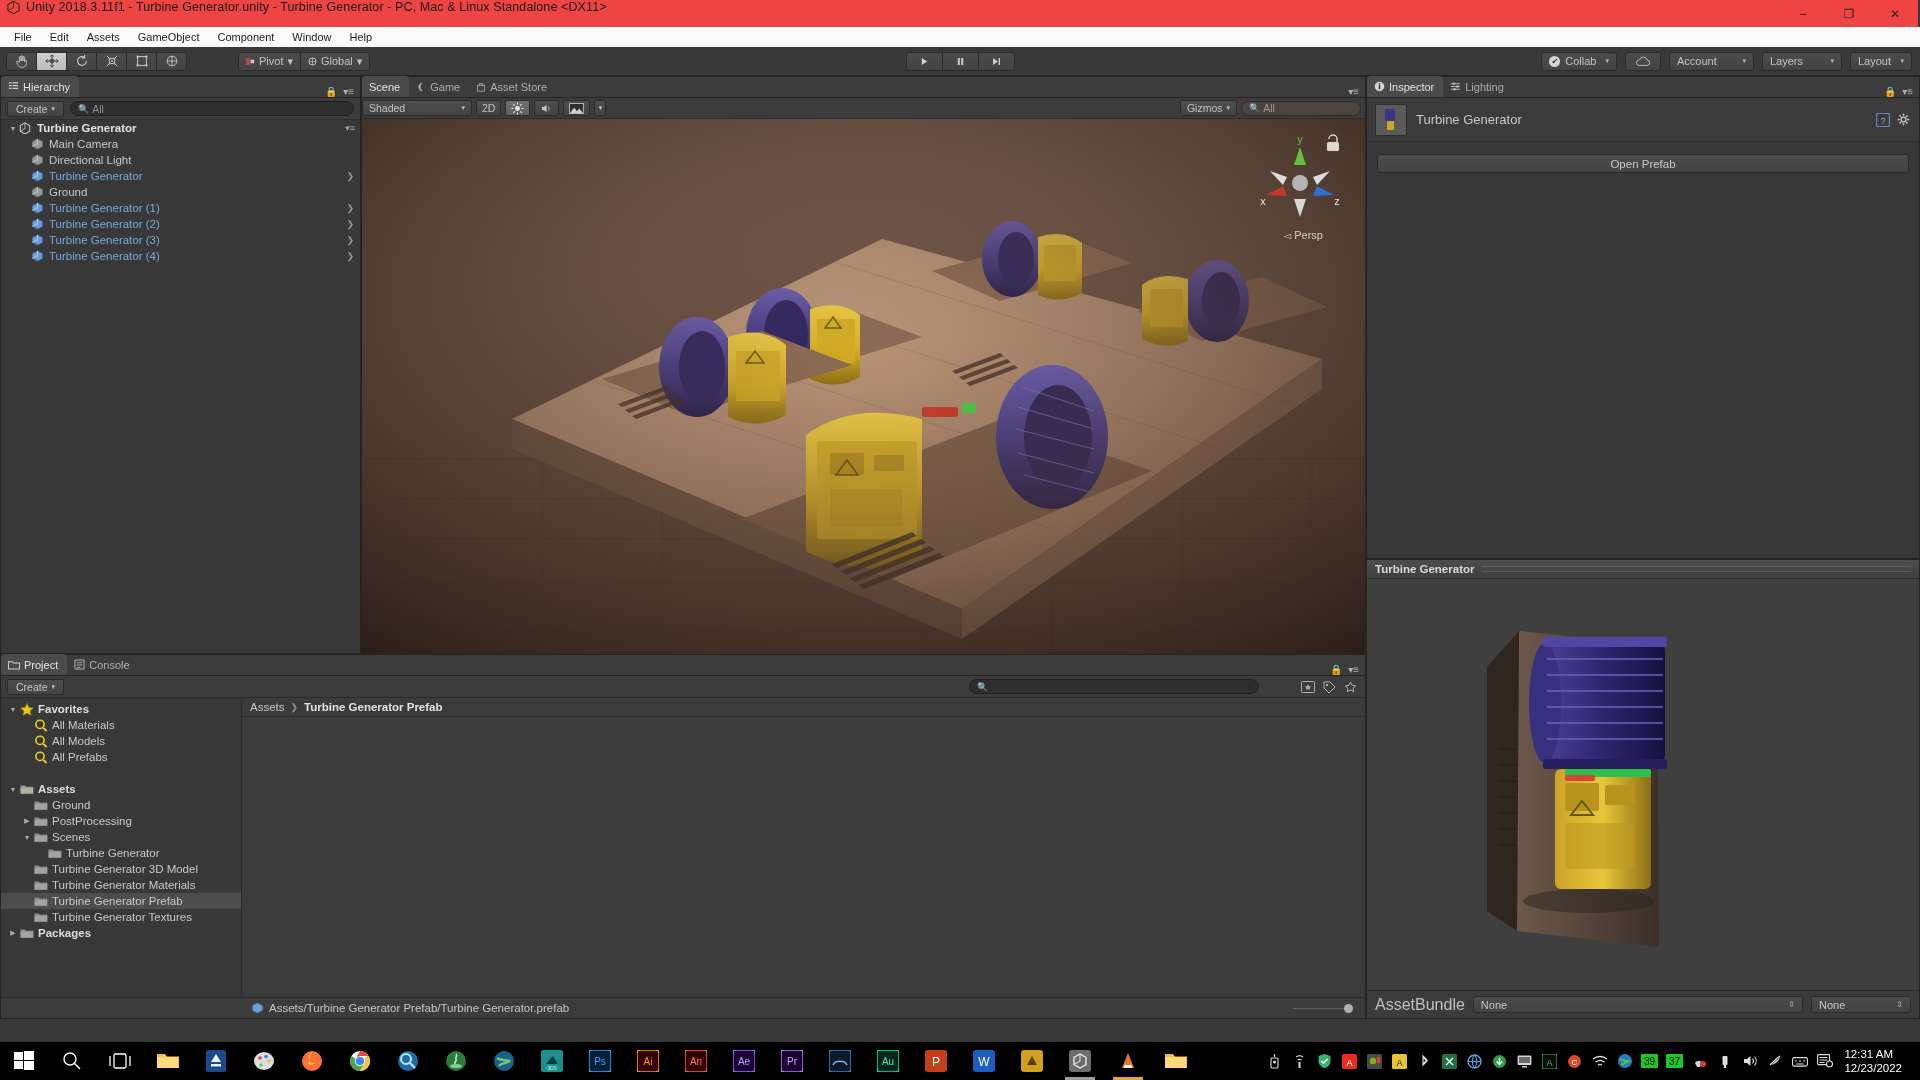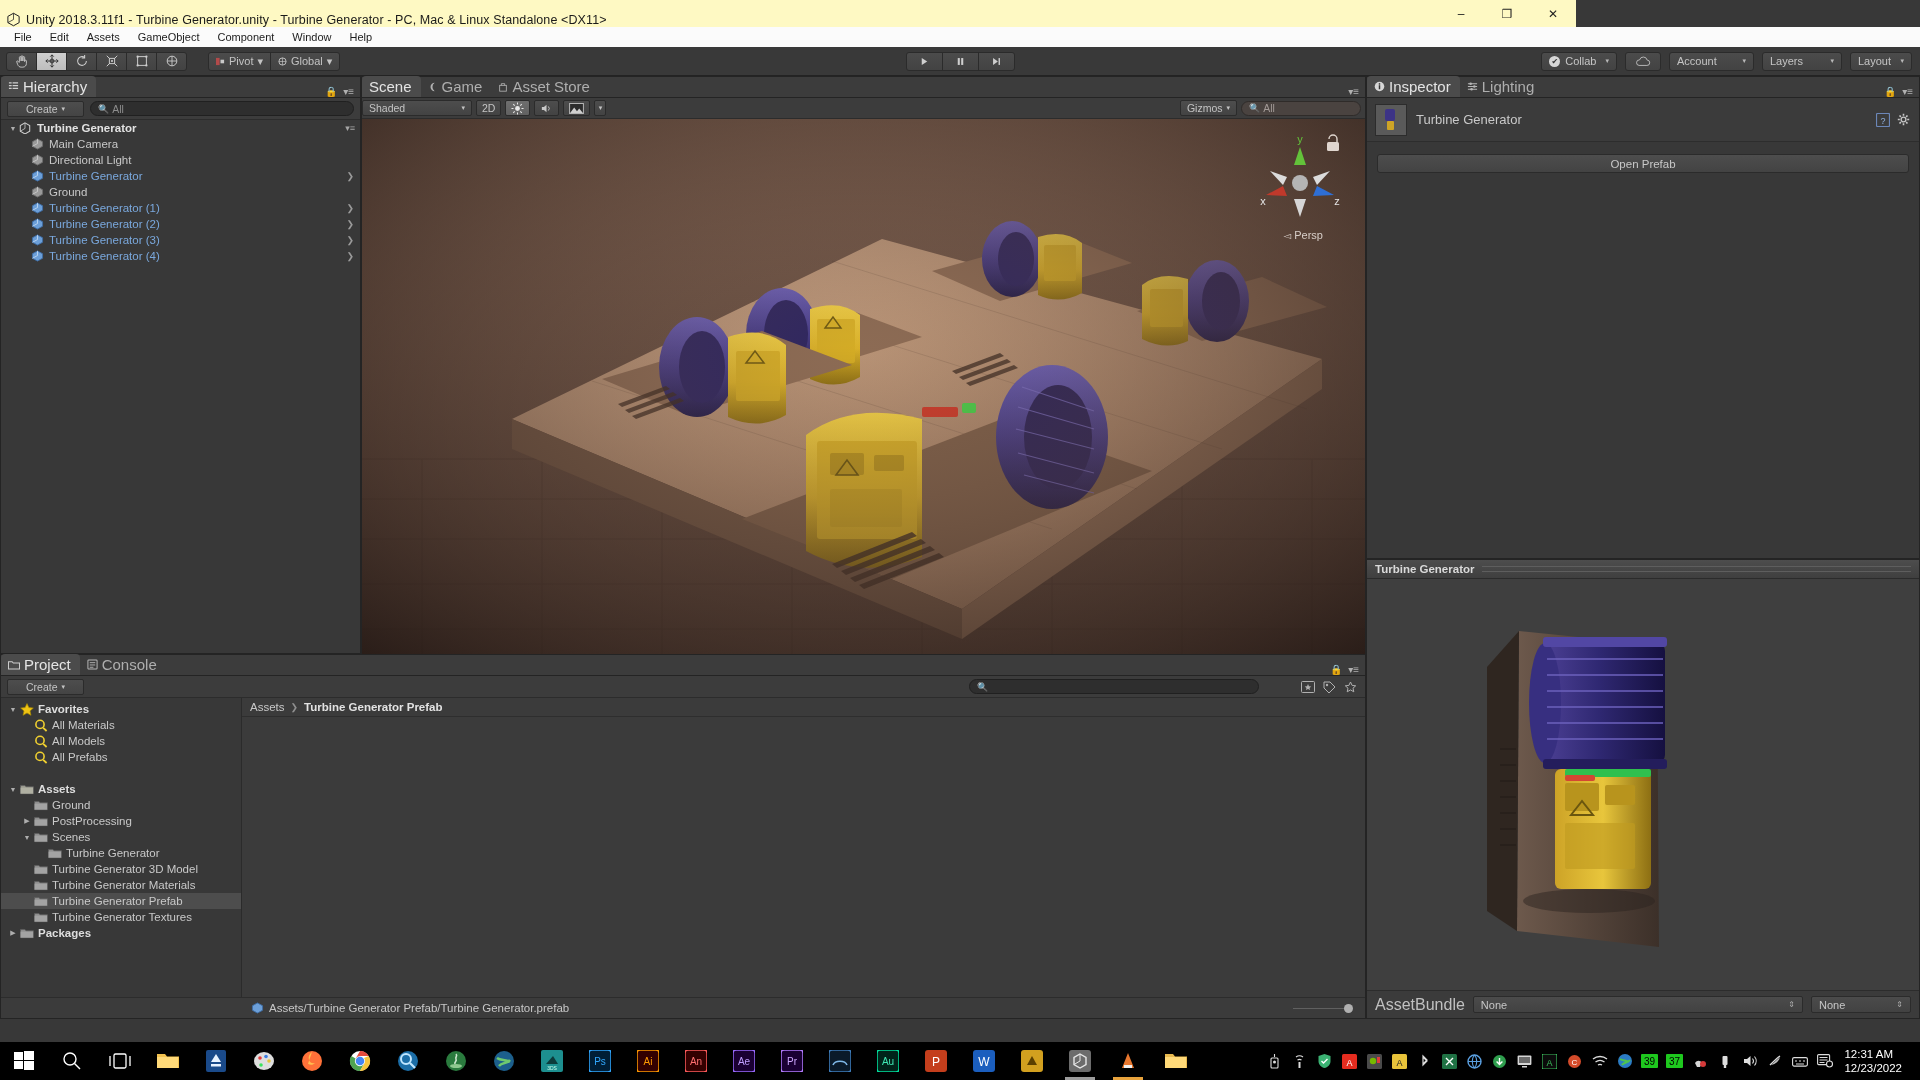--- a/index.html
+++ b/index.html
@@ -1,22 +1,22 @@
 <!DOCTYPE html>
 <html><head>
 <meta charset="utf-8">
 <style>
   * { box-sizing: border-box; margin:0; padding:0; }
   html,body { width:1920px; height:1080px; overflow:hidden; background:#383838;
     font-family:"Liberation Sans", sans-serif; }
   body { position:relative; }
 
   
-  .winbar { position:absolute; left:0; top:0; width:1576px; height:27px; background:#fef9c3;
-    display:flex; align-items:flex-end; }
+  .winbar { position:absolute; left:0; top:0; width:1918px; height:27px; background:#ef4444;
+    display:flex; align-items:flex-start; }
   .winbar .logo { width:26px; display:flex; justify-content:center; align-items:center; }
   .winbar .logo svg { width:15px; height:15px; }
   .winbar .title { font-size:12.5px; color:#1a1a1a; letter-spacing:.1px; }
   .winbtns { margin-left:auto; display:flex; height:27px; }
   .winbtn { width:46px; height:27px; display:flex; align-items:center; justify-content:center;
     color:#222; font-size:12px; }
 
   
   .menubar { position:absolute; left:0; top:27px; width:1920px; height:20px; background:#fbfbfb;
     display:flex; align-items:center; padding-left:5px; }
@@ -31,21 +31,21 @@
     margin-right:-1px; }
   .tbtn.on { background:linear-gradient(#cfcfcf,#bdbdbd); }
   .tbtn svg { width:14px; height:14px; }
   .tbtn.first { border-radius:3px 0 0 3px; }
   .tbtn.last { border-radius:0 3px 3px 0; }
 
   .pivotgrp { display:flex; margin-left:22px; }
   .pvbtn { height:19px; padding:0 7px; background:linear-gradient(#4b4b4b,#434343);
     border:1px solid #2b2b2b; display:flex; align-items:center; gap:4px;
     font-size:11px; color:#c3c3c3; margin-right:-1px; }
-  .pvbtn.first { border-radius:3px 0 0 3px; }
+  .pvbtn.first { border-radius:3px 0 0 3px;margin-left:30px; }
   .pvbtn.last { border-radius:0 3px 3px 0; }
   .pvsq { width:9px; height:9px; }
 
   .playgrp { position:absolute; left:50%; transform:translateX(-50%); display:flex; }
   .plbtn { width:37px; height:19px; background:linear-gradient(#4b4b4b,#434343);
     border:1px solid #2b2b2b; display:flex; align-items:center; justify-content:center;
     margin-right:-1px; }
   .plbtn.first { border-radius:3px 0 0 3px; }
   .plbtn.last { border-radius:0 3px 3px 0; }
 
@@ -55,30 +55,30 @@
     font-size:11px; color:#c5c5c5; }
   .rbtn .caret { font-size:7px; color:#b9b9b9; margin-left:4px; }
   .chk { width:11px; height:11px; border-radius:50%; background:#d6d6d6; color:#333;
     font-size:8px; display:flex; align-items:center; justify-content:center; }
 
   
   .panel { position:absolute; background:#383838; border:1px solid #242424; }
   .ptabs { height:21px; background:#3c3c3c; display:flex; align-items:flex-end;
     border-bottom:1px solid #242424; position:relative; }
   .ptab { height:21px; padding:0 9px 0 7px; display:flex; align-items:center; gap:4px;
-    font-size:15px; color:#aeaeae; background:transparent; }
+    font-size:11px; color:#aeaeae; background:transparent; }
   .ptab.active { background:#4b4b4b; color:#e4e4e4; border-radius:4px 4px 0 0; }
   .ptabicons { margin-left:auto; display:flex; align-items:center; gap:5px; padding-right:6px;
     color:#b0b0b0; font-size:10px; }
 
   
   #hierarchy { left:0; top:76px; width:361px; height:578px; }
   .subbar { height:22px; background:#3c3c3c; display:flex; align-items:center;
     gap:6px; padding:0 6px; border-bottom:1px solid #2c2c2c; }
-  .createbtn { height:16px; padding:0 18px; background:linear-gradient(#4d4d4d,#444);
+  .createbtn { height:16px; padding:0 8px; background:linear-gradient(#4d4d4d,#444);
     border:1px solid #2b2b2b; border-radius:2px; font-size:10.5px; color:#c4c4c4;
     display:flex; align-items:center; gap:4px; }
   .searchbox { flex:1; height:15px; background:#2e2e2e; border:1px solid #202020;
     border-radius:8px; display:flex; align-items:center; padding:0 7px; gap:3px; }
   .searchbox .q { font-size:9px; color:#7e7e7e; }
   .searchbox .txt { font-size:10.5px; color:#8d8d8d; }
   .treearea { background:#383838; overflow:hidden; }
   .trow { height:16px; display:flex; align-items:center; font-size:11.5px; color:#c8c8c8;
     padding-left:6px; position:relative; }
   .trow .arrow { width:12px; font-size:7px; color:#aeaeae; display:flex;

